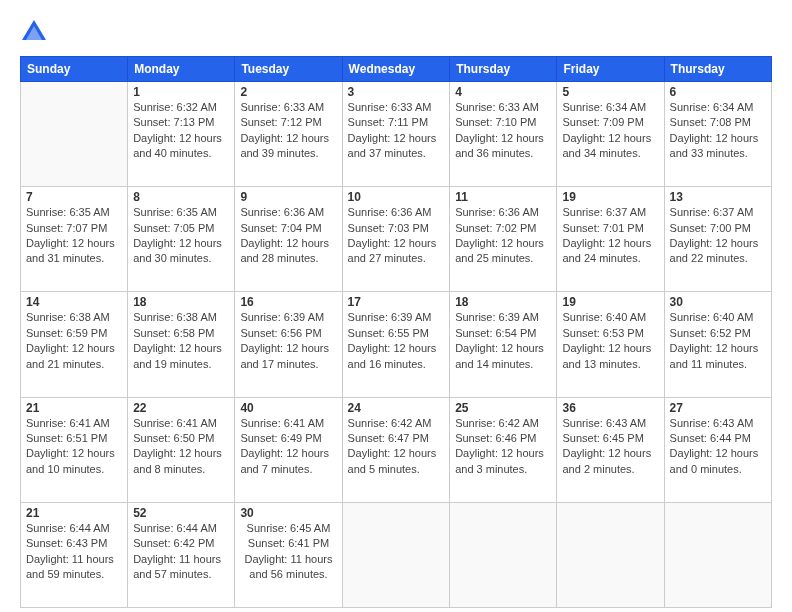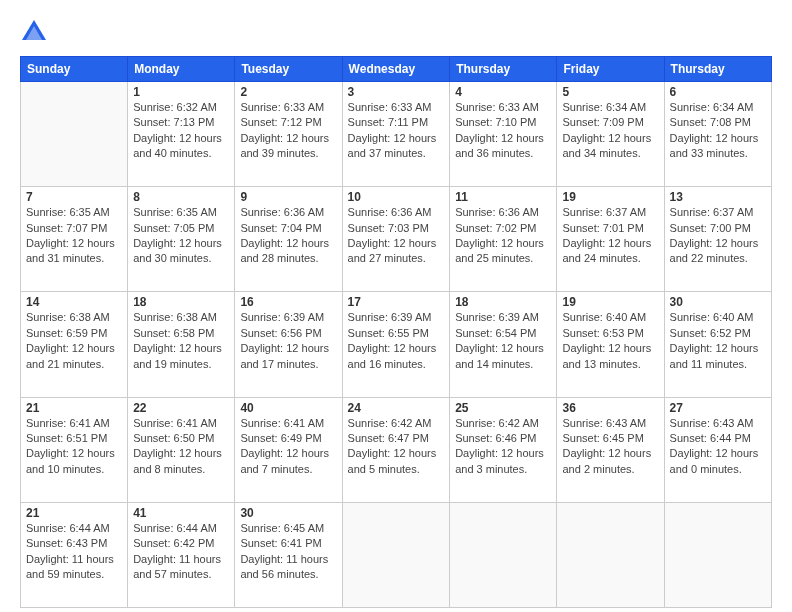--- a/index.html
+++ b/index.html
@@ -324,29 +324,29 @@
         </tr>
         <tr>
           <td>
             <div class="day-number">21</div>
             <div class="day-info" style="white-space: pre-line;">Sunrise: 6:44 AM
 Sunset: 6:43 PM
 Daylight: 11 hours
 and 59 minutes.</div>
           </td>
           <td>
-            <div class="day-number">41</div>
+            <div class="day-number">52</div>
             <div class="day-info" style="white-space: pre-line;">Sunrise: 6:44 AM
 Sunset: 6:42 PM
 Daylight: 11 hours
 and 57 minutes.</div>
           </td>
           <td>
             <div class="day-number">30</div>
-            <div class="day-info" style="white-space: pre-line;">Sunrise: 6:45 AM
+            <div class="day-info" style="white-space: pre-line; text-align: center;">Sunrise: 6:45 AM
 Sunset: 6:41 PM
 Daylight: 11 hours
 and 56 minutes.</div>
           </td>
           <td class="empty"></td>
           <td class="empty"></td>
           <td class="empty"></td>
           <td class="empty"></td>
         </tr>
       </tbody>

